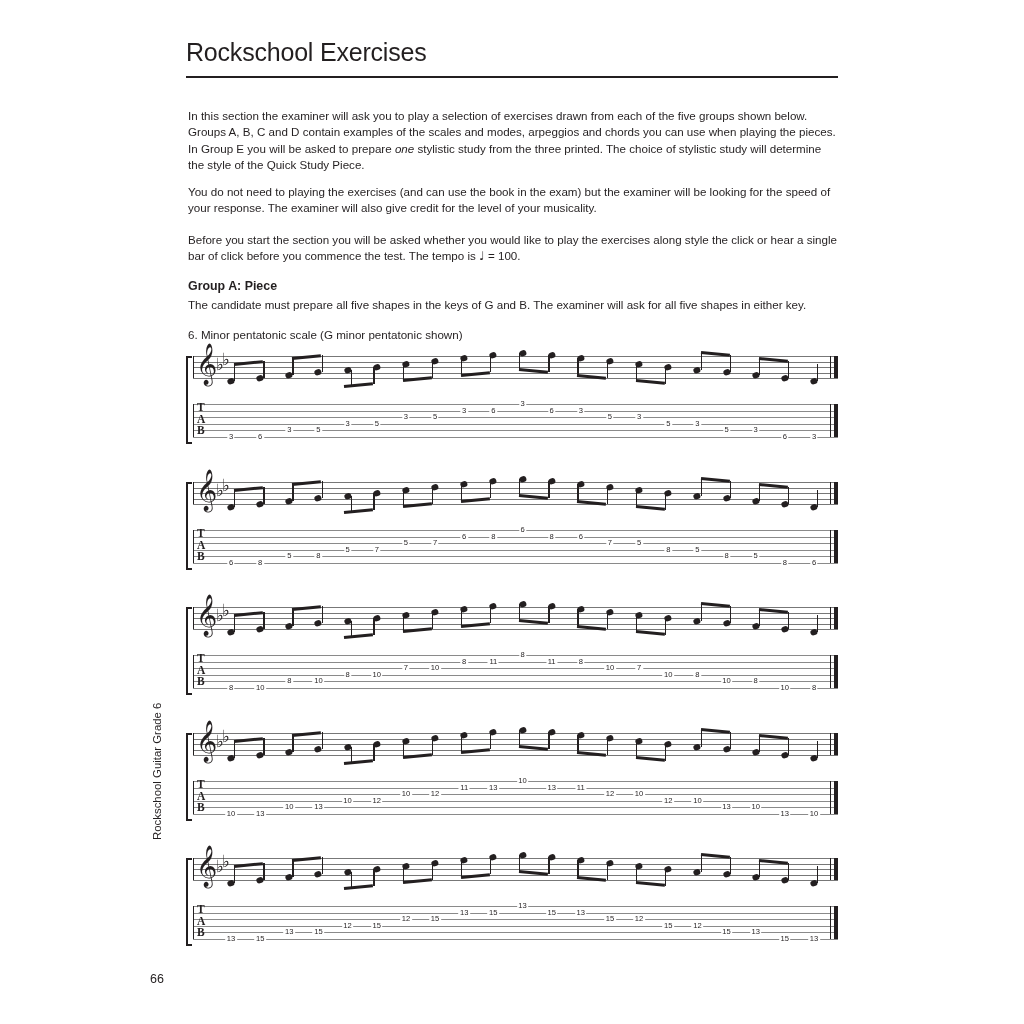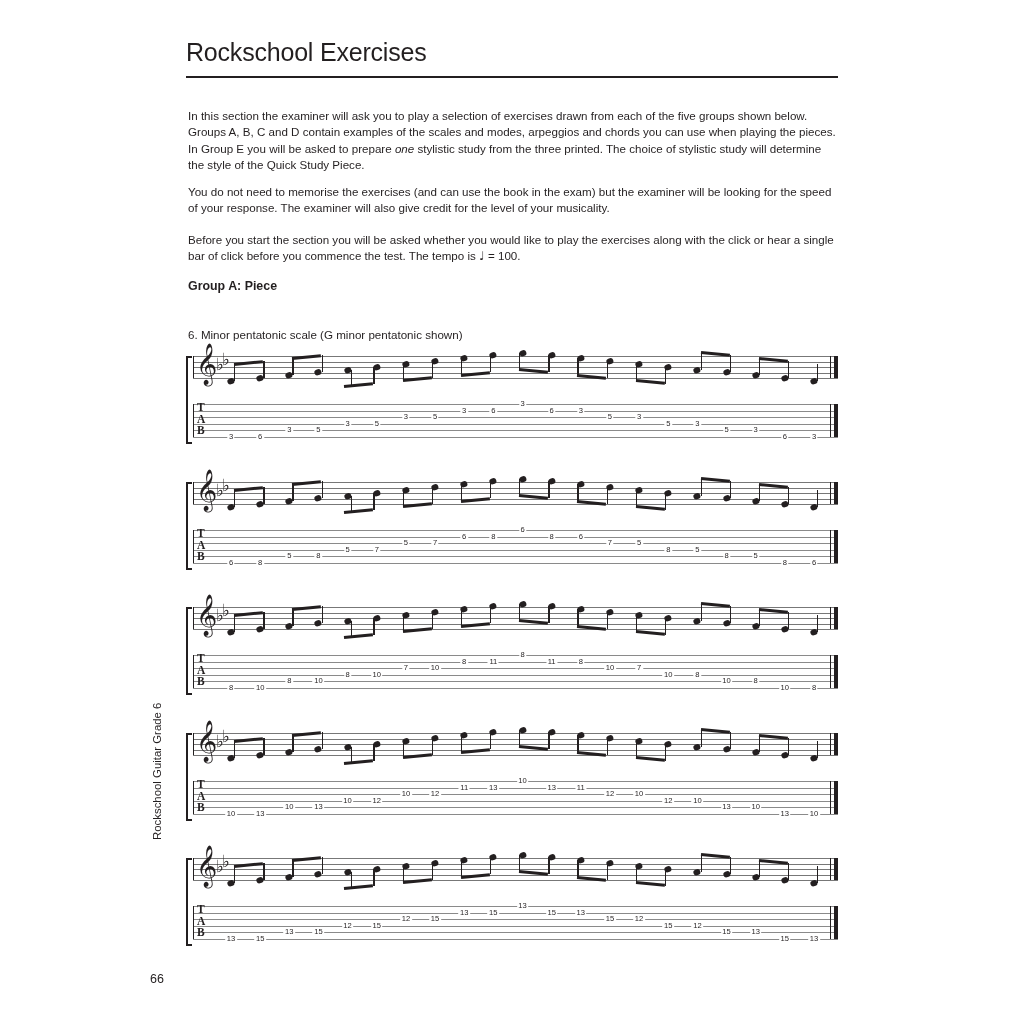--- a/index.html
+++ b/index.html
@@ -221,25 +221,26 @@
 </head>
 <body>
 
 <div class="page">
 
   <div class="title">Rockschool Exercises</div>
   <div class="title-rule"></div>
 
   <div class="para p1"><span>In this section the examiner will ask you to play a selection of exercises drawn from each of the five groups shown below. Groups A, B, C and D contain examples of the scales and modes, arpeggios and chords you can use when playing the pieces. In Group E you will be asked to prepare </span><em>one</em><span> stylistic study from the three printed. The choice of stylistic study will determine the style of the Quick Study Piece.</span></div>
 
-  <div class="para p2">You do not need to memorise the exercises (and can use the book in the exam) but the examiner will be looking for the speed of your response. The examiner will also give credit for the level of your musicality.</div>
-
-  <div class="para p3"><span>Before you start the section you will be asked whether you would like to play the exercises along with the click or hear a single bar of click before you commence the test. The tempo is </span><span class="tempo-note">♩</span><span> = 100.</span></div>
+  <div class="para p2">You do not need to playing the exercises (and can use the book in the exam) but the examiner will be looking for the speed of your response. The examiner will also give credit for the level of your musicality.</div>
+
+  <div class="para p3"><span>Before you start the section you will be asked whether you would like to play the exercises along style the click or hear a single bar of click before you commence the test. The tempo is </span><span class="tempo-note">♩</span><span> = 100.</span></div>
 
   <div class="grp-head">Group A: Piece</div>
+  <div class="grp-sub">The candidate must prepare all five shapes in the keys of G and B. The examiner will ask for all five shapes in either key.</div>
   <div class="ex-label">6. Minor pentatonic scale (G minor pentatonic shown)</div>
 
   <div id="systems">
       <div class="system" style="top: 352px;">
         <div class="sys-bracket"></div>
         <div class="staff">
           <div class="ln" style="top: 0px;"></div>
           <div class="ln" style="top: 5.6px;"></div>
           <div class="ln" style="top: 11.2px;"></div>
           <div class="ln" style="top: 16.8px;"></div>

